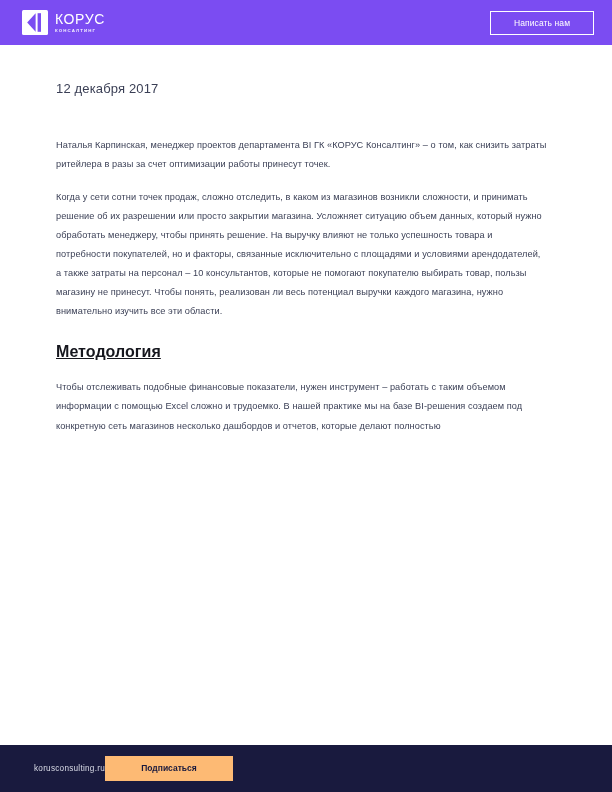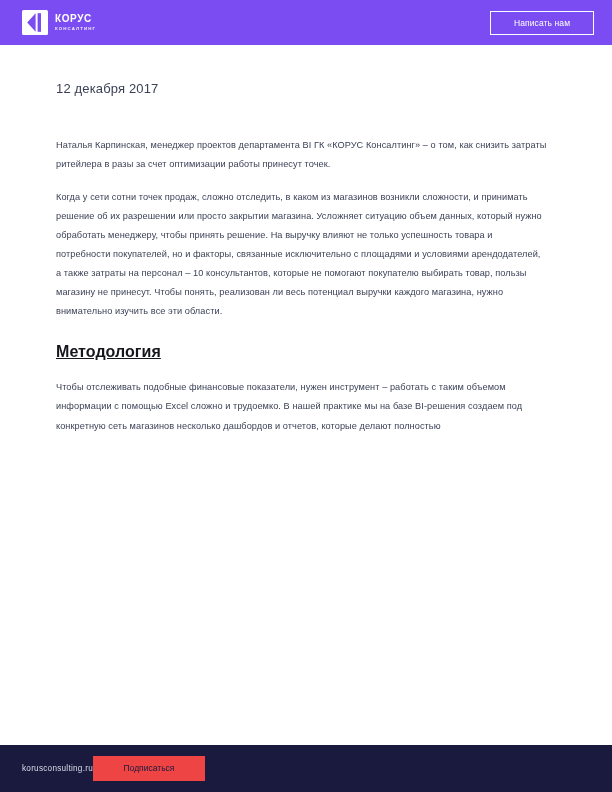--- a/index.html
+++ b/index.html
@@ -41,22 +41,22 @@
     flex: 0 0 auto;
   }
   .brand-wordmark {
     display: flex;
     flex-direction: column;
     justify-content: center;
     line-height: 1;
   }
   .brand-name {
     color: #ffffff;
-    font-size: 10px;
-    font-weight: bold;
+    font-size: 14px;
+    font-weight: normal;
     letter-spacing: 0.6px;
   }
   .brand-sub {
     color: #ffffff;
     font-size: 4.4px;
     font-weight: bold;
     letter-spacing: 1.1px;
     margin-top: 2.5px;
     opacity: 0.92;
   }
@@ -129,20 +129,21 @@
     display: flex;
     align-items: center;
     box-sizing: border-box;
     padding: 0 18px 0 22px;
   }
   .footer-url {
     color: #d9dbe6;
     font-size: 8.2px;
     letter-spacing: 0.25px;
     flex: 0 0 auto;
+    margin-left: 12px;
   }
   .footer-telegram {
     display: flex;
     align-items: center;
     gap: 9px;
     margin-left: auto;
     margin-right: 18px;
     cursor: pointer;
   }
   .tg-icon {
@@ -150,27 +151,27 @@
     height: 15px;
     flex: 0 0 auto;
   }
   .footer-telegram-text {
     color: #e6e7ef;
     font-size: 8.2px;
     letter-spacing: 0.2px;
     white-space: nowrap;
   }
   .footer-cta {
-    background: #ef4444;
+    background: #fdba74;
     color: #191a3e;
     border: none;
     font-family: inherit;
     font-size: 8.5px;
-    font-weight: normal;
-    width: 112px;
+    font-weight: bold;
+    width: 128px;
     height: 25px;
     line-height: 25px;
     text-align: center;
     cursor: pointer;
     padding: 0;
     flex: 0 0 auto;
   }
 </style>
 </head>
 <body>

